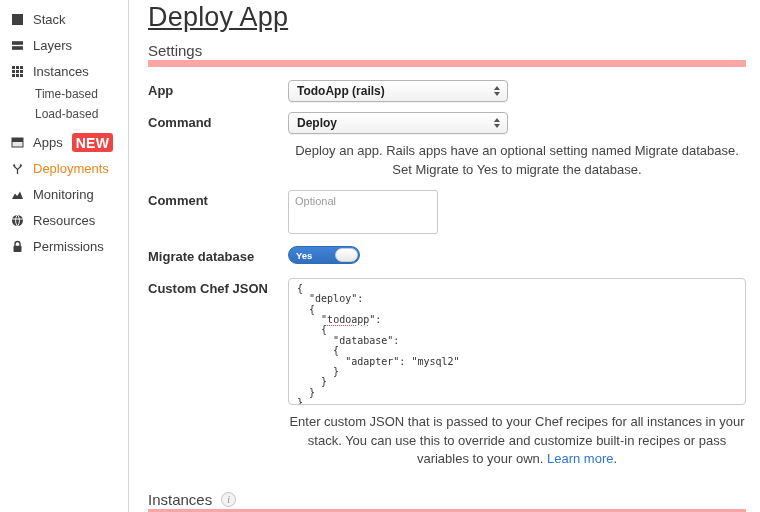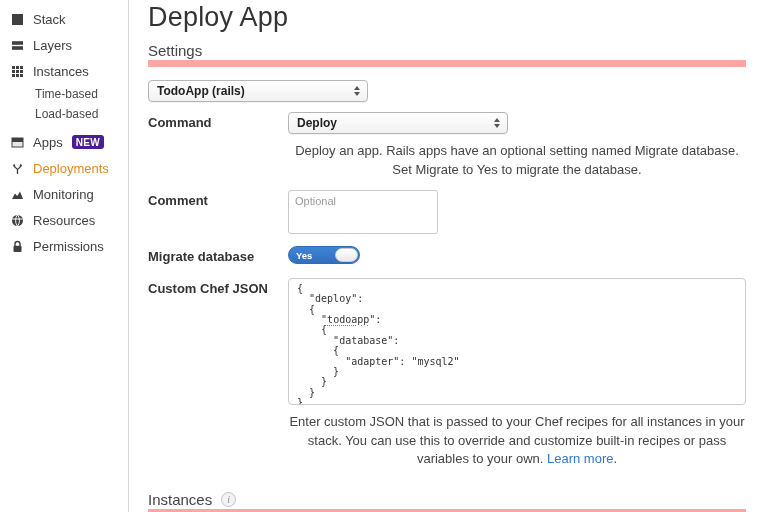--- a/index.html
+++ b/index.html
@@ -37,41 +37,42 @@
   .side-sub {
     height: 20px;
     padding-left: 35px;
     font-size: 12px;
     color: #4a4a4a;
     display: flex;
     align-items: center;
     cursor: pointer;
   }
   .badge-new {
-    background: #4c1d95;
+    background: #ef4444;
     color: #fff;
-    font-size: 10px;
+    font-size: 14px;
     font-weight: bold;
     padding: 2px 4px 1px;
     border-radius: 3px;
     letter-spacing: .3px;
   }
   .gap-sm { height: 5px; }
 
   
   .main {
     flex: 1;
     padding: 2px 14px 0 19px;
   }
   h1.page-title {
     font-size: 27px;
     font-weight: 400;
     color: #333;
     line-height: 30px;
     letter-spacing: .2px;
+    text-decoration: underline;
   }
   .section-head {
     margin-top: 10px;
     font-size: 15px;
     color: #444;
     padding-bottom: 1px;
     border-bottom: 7px solid #fca5a5;
     display: flex;
     align-items: center;
     gap: 9px;
@@ -310,20 +311,21 @@
 
 <main class="main">
 
   <h1 class="page-title">Deploy App</h1>
 
   <div class="section-head">
     <span>Settings</span>
   </div>
 
   <div class="form-row mt-13">
+    <div class="form-label">App</div>
     <div class="select">
       <span class="select-value">TodoApp (rails)</span>
       <span class="select-arrows">
           <i class="up"></i>
           <i class="dn"></i>
         </span>
     </div>
   </div>
 
   <div class="form-row mt-10">

